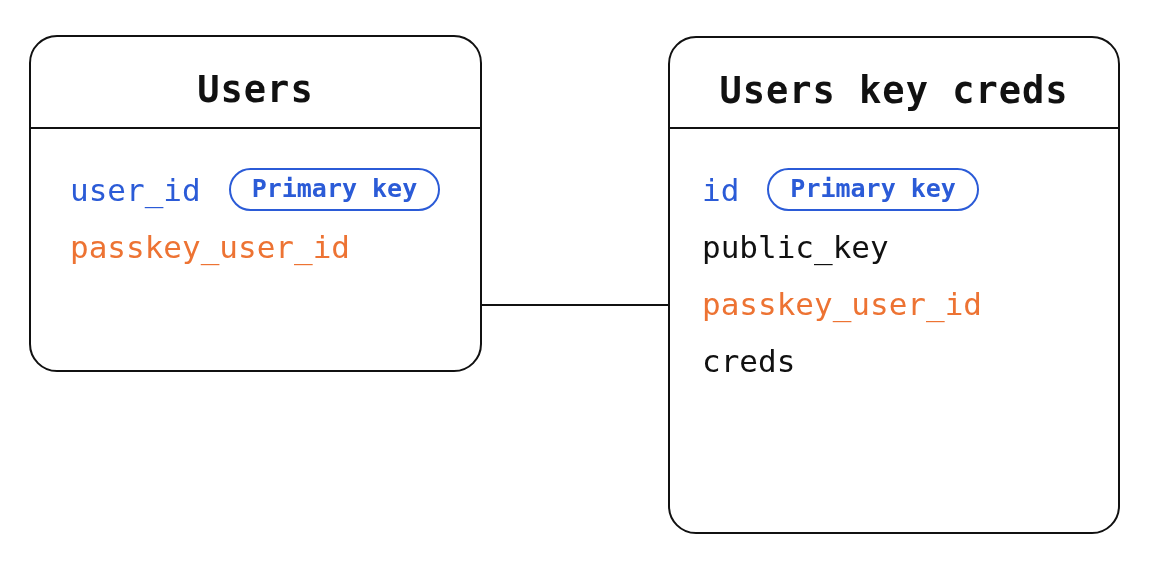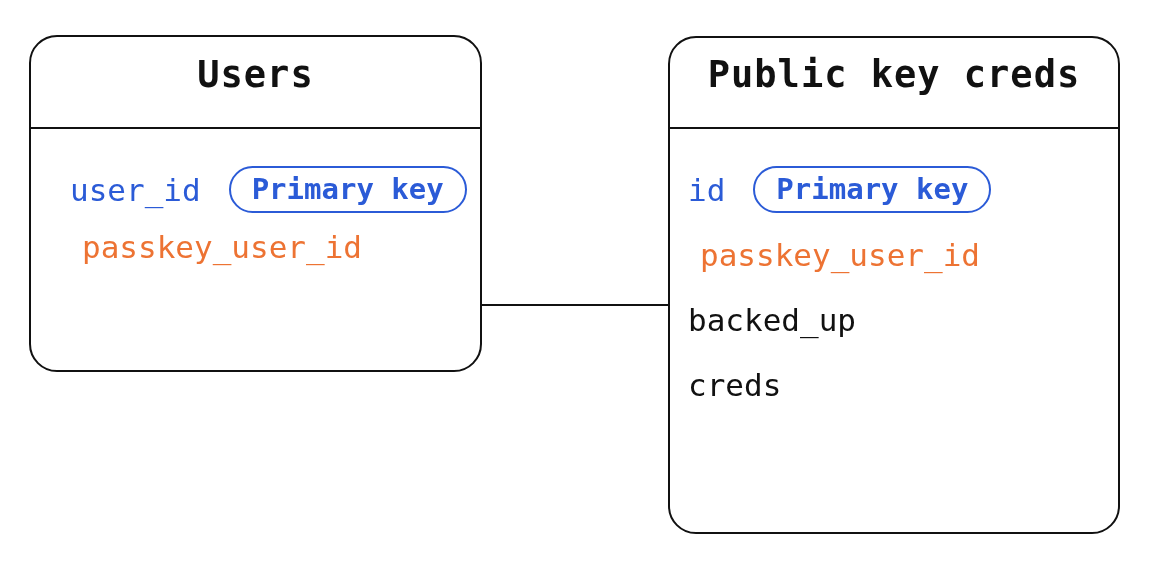--- a/index.html
+++ b/index.html
@@ -24,59 +24,59 @@
   }
   .entity--users  { left: 29px;  top: 35px; width: 453px; height: 337px; }
   .entity--creds  { left: 668px; top: 36px; width: 452px; height: 498px; }
 
   .entity__header {
     box-sizing: border-box;
     height: 92px;
     flex: 0 0 auto;
     border-bottom: 2px solid var(--line, #111111);
     display: flex;
-    align-items: flex-end;
+    align-items: flex-start;
     justify-content: center;
   }
   .entity--creds .entity__header { height: 91px; }
 
   .entity__title {
     font-size: 37px;
     font-weight: bold;
     letter-spacing: 1px;
     white-space: nowrap;
   }
 
   .entity__fields {
     padding-top: 32px;
     display: flex;
     flex-direction: column;
   }
   .entity--users .entity__fields { padding-left: 39px; }
-  .entity--creds .entity__fields { padding-left: 18px; gap: 8px; }
+  .entity--creds .entity__fields { padding-left: 32px; }
 
   .field-row {
     height: 57px;
     display: flex;
     align-items: center;
     white-space: nowrap;
   }
   .field-name { font-size: 31px; letter-spacing: 0; }
   .c-black  { color: var(--line, #111111); }
   .c-blue   { color: var(--primary-blue, #2b5bd7); }
-  .c-orange { color: var(--foreign-orange, #ed7333); margin-left: 12px; }
+  .c-orange { color: var(--foreign-orange, #ed7333); }
 
   .pk-badge {
     box-sizing: border-box;
     margin-left: 28px;
     padding: 3px 21px 4px 21px;
     border: 2px solid var(--primary-blue, #2b5bd7);
     border-radius: 999px;
     color: var(--primary-blue, #2b5bd7);
-    font-size: 29px;
+    font-size: 25px;
     font-weight: bold;
     line-height: 1.25;
     white-space: nowrap;
   }
 
   .relation-line {
     position: absolute;
     left: 481px;
     top: 304px;
     width: 188px;
@@ -101,32 +101,32 @@
         <span class="pk-badge">Primary key</span>
       </div>
       <div class="field-row">
         <span class="field-name c-orange">passkey_user_id</span>
       </div>
     </div>
   </section>
 
   <section class="entity entity--creds">
     <header class="entity__header">
-      <h2 class="entity__title">Public key creds</h2>
+      <h2 class="entity__title">Users key creds</h2>
     </header>
     <div class="entity__fields">
       <div class="field-row">
         <span class="field-name c-blue">id</span>
         <span class="pk-badge">Primary key</span>
       </div>
       <div class="field-row">
-        <span class="field-name c-orange">passkey_user_id</span>
+        <span class="field-name c-black">public_key</span>
       </div>
       <div class="field-row">
-        <span class="field-name c-black">backed_up</span>
+        <span class="field-name c-orange">passkey_user_id</span>
       </div>
       <div class="field-row">
         <span class="field-name c-black">creds</span>
       </div>
     </div>
   </section>
 
 </div>
 
 </body></html>

